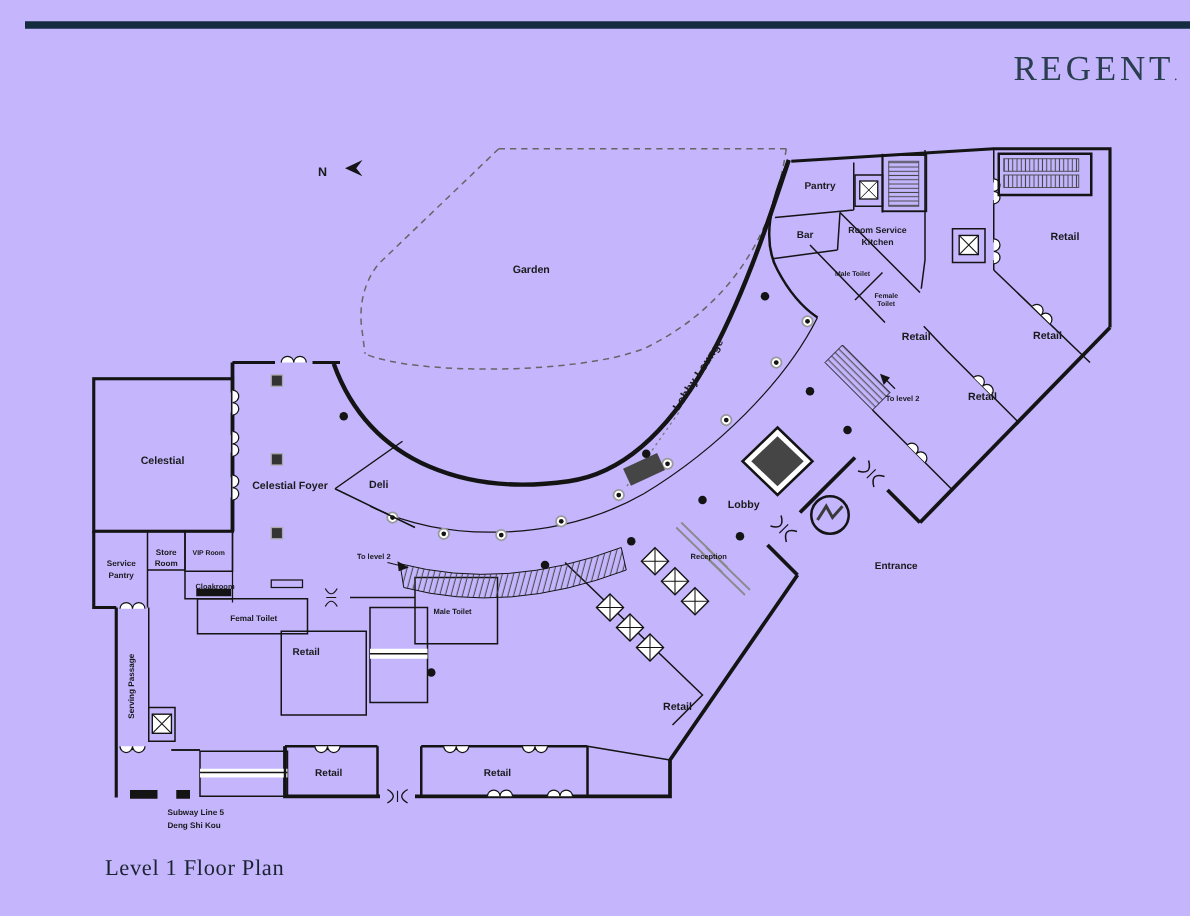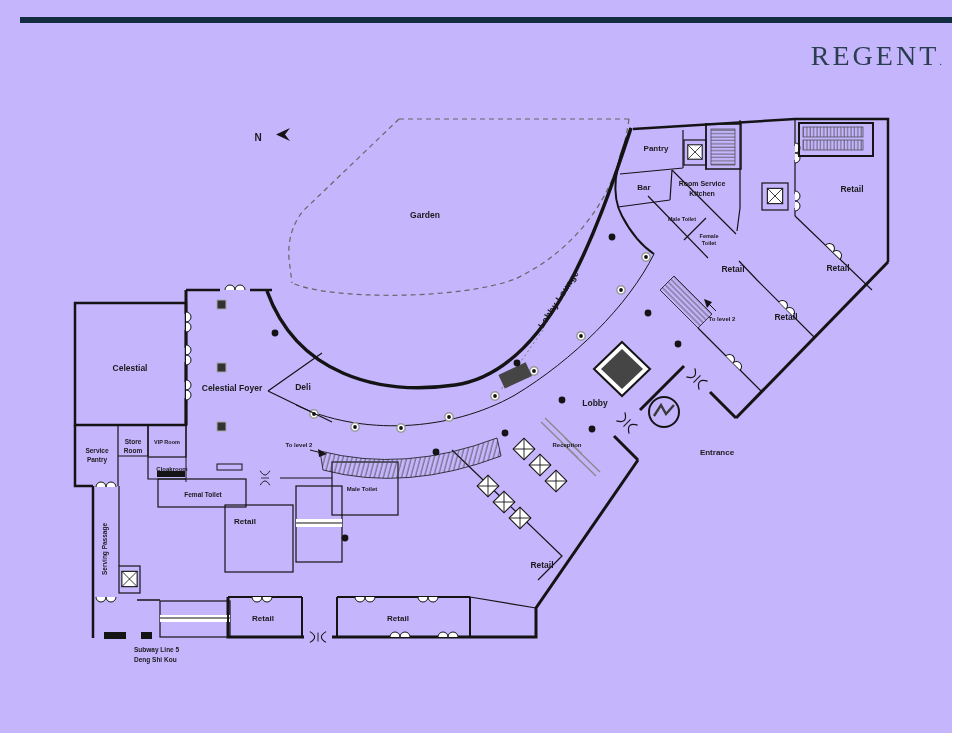--- a/index.html
+++ b/index.html
@@ -270,13 +270,14 @@
       <text x="245" y="524" class="lbl s8">Retail</text>
       <text x="107" y="549" class="lbl s65" transform="rotate(-90 107 549)">Serving Passage</text>
       <text x="542" y="568" class="lbl s85">Retail</text>
       <text x="263" y="621" class="lbl s8">Retail</text>
       <text x="398" y="621" class="lbl s8">Retail</text>
       <text x="134" y="652" class="s65">Subway Line 5</text>
       <text x="134" y="662" class="s65">Deng Shi Kou</text>
     </g>
   </svg>
 
+  <div class="caption">Level 1 Floor Plan</div>
 </div>
 
 </body></html>

